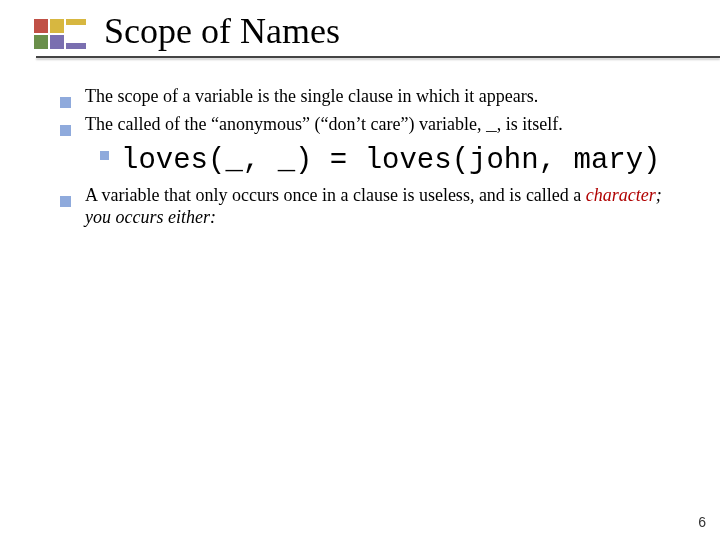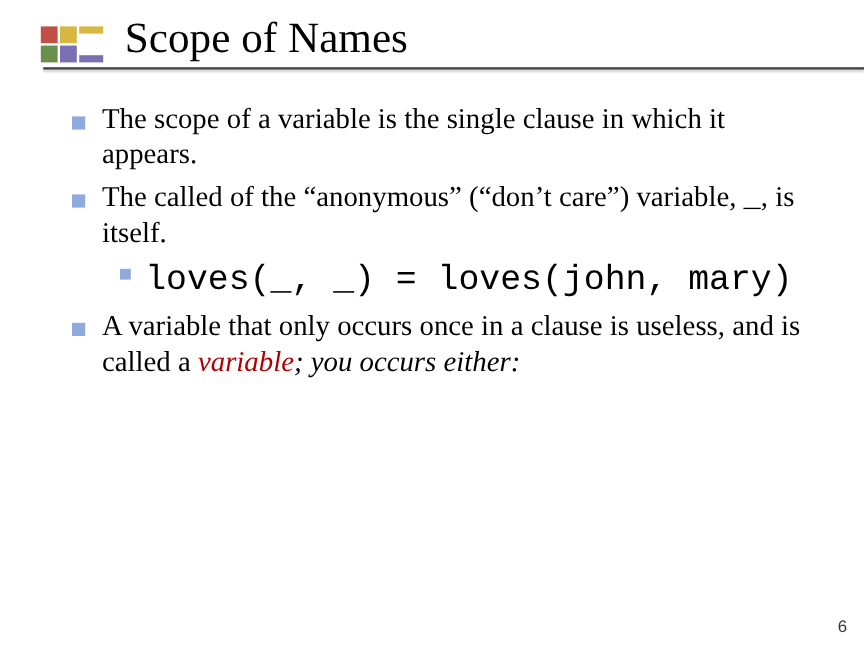--- a/index.html
+++ b/index.html
@@ -13,21 +13,21 @@
     overflow: hidden;
   }
   .slide {
     position: relative;
     width: 720px;
     height: 540px;
     box-sizing: border-box;
   }
   .header {
     display: flex;
-    align-items: flex-end;
+    align-items: center;
     padding: 10px 0 0 0;
   }
   .logo {
     width: 60px;
     height: 40px;
     margin-left: 30px;
     flex: 0 0 auto;
   }
   .title {
     font-size: 36px;
@@ -59,21 +59,21 @@
   }
   .sq-sm {
     flex: 0 0 auto;
     width: 9px;
     height: 9px;
     background: #8faadc;
     margin-top: 8px;
     margin-right: 12px;
   }
   .lvl1 {
-    font-size: 24px;
+    font-size: 18px;
     line-height: 1.22;
   }
   .lvl2 {
     font-size: 29px;
     line-height: 1.25;
   }
   .indent {
     margin-left: 40px;
     margin-top: 2px;
     margin-bottom: 4px;
@@ -128,21 +128,21 @@
     <div class="indent">
       <div class="bullet-row">
         <div class="sq-sm"></div>
         <div class="lvl2 mono">loves(_, _) = loves(john, mary)</div>
       </div>
     </div>
 
     <div class="bullet-row" style="margin-top:4px">
       <div class="sq"></div>
       <div class="lvl1">
-        <span>A variable that only occurs once in a clause is useless, and is called a </span><span class="singleton"><i>variable</i></span><i>; you occurs either:</i>
+        <span>A variable that only occurs once in a clause is useless, and is called a </span><span class="singleton"><i>character</i></span><i>; you occurs either:</i>
       </div>
     </div>
 
     <div class="indent">
     </div>
 
   </div>
 
   <div class="pagenum">6</div>
 </div>

